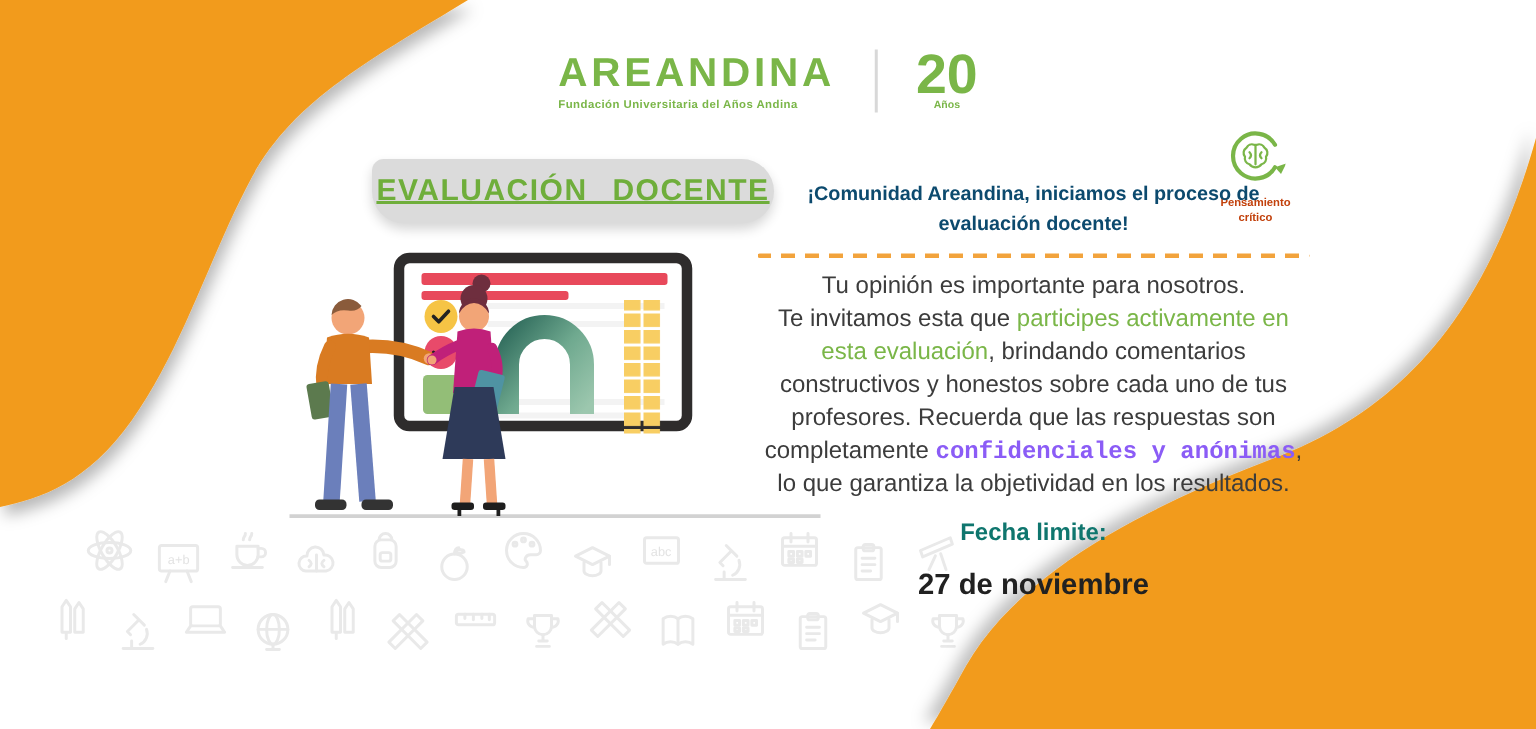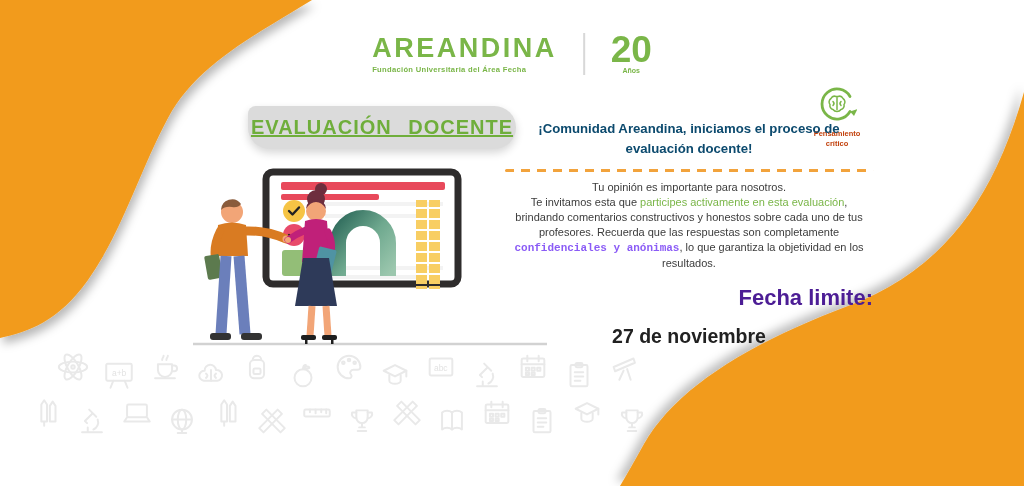--- a/index.html
+++ b/index.html
@@ -24,24 +24,24 @@
 
   
   .badge{position:absolute;left:800px;top:84px;width:74px;text-align:center;color:#c2410c;}
   .badge-text{font-size:7.5px;font-weight:bold;line-height:1.3;margin-top:1px;}
 
   
   .announcement{position:absolute;left:505px;top:119px;width:368px;text-align:center;color:#3C3C3C;}
   .announcement h1{font-size:13.2px;font-weight:bold;color:#0c4a6e;margin:0 auto 10px;width:332px;line-height:1.5;}
   .divider{height:3px;margin:0 0 8px;border-radius:2px;
            background:repeating-linear-gradient(90deg,#F2A33C 0 9px,transparent 9px 16px);}
-  .announcement p{font-size:11px;line-height:1.38;margin:0;}
+  .announcement p{font-size:16px;line-height:1.38;margin:0;}
   .hl-green{color:#7AB648;}
   .hl-bold{font-weight:bold;color:#8b5cf6;font-family:Liberation Mono, monospace;}
-  .deadline-label{margin-top:13px;font-size:22px;font-weight:bold;color:#4c1d95;text-align:right;}
+  .deadline-label{margin-top:13px;font-size:16px;font-weight:bold;color:#0f766e;}
   .deadline-value{font-size:19.5px;font-weight:bold;color:#212121;margin-top:14px;}
 
   .doodle{stroke:#E9E9E9;fill:none;stroke-width:1.4;stroke-linecap:round;stroke-linejoin:round;}
 </style>
 </head>
 <body>
 
 <div class="stage">
 
   <svg class="layer" id="doodles-svg" aria-hidden="true">
@@ -219,21 +219,21 @@
         <feDropShadow dx="-4" dy="-5" stdDeviation="5" flood-color="#000000" flood-opacity="0.25"></feDropShadow>
       </filter>
     </defs>
     <path filter="url(#shadowBR)" d="M0,0 L312,0 C250,38 196,66 168,118 C140,170 122,232 88,280 C58,322 28,332 0,338 Z" fill="#F29B1E"></path>
     <path filter="url(#shadowTL)" d="M1024,92 C992,206 938,272 848,306 C748,344 676,388 644,444 C634,462 626,476 620,486 L1024,486 Z" fill="#F29B1E"></path>
   </svg>
 
   <header class="logo">
     <div>
       <div class="logo-name">AREANDINA</div>
-      <div class="logo-tagline">Fundación Universitaria del Área Fecha</div>
+      <div class="logo-tagline">Fundación Universitaria del Años Andina</div>
     </div>
     <div class="logo-divider"></div>
     <div class="logo-forty">
       <div class="num">20</div>
       <div class="anios">Años</div>
     </div>
   </header>
 
   <div class="title-pill">
     <span>EVALUACIÓN DOCENTE</span>

